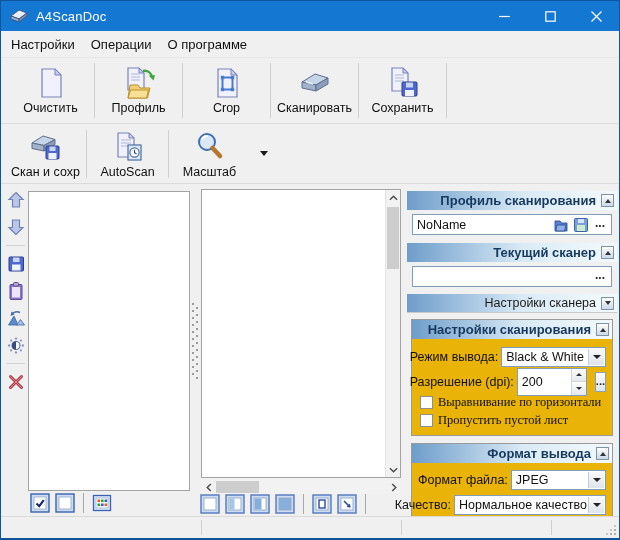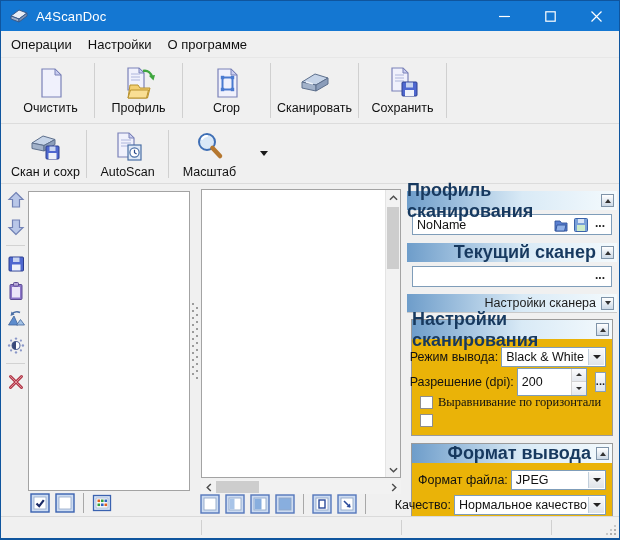--- a/index.html
+++ b/index.html
@@ -62,21 +62,21 @@
   
   .bl-icons { position:absolute; left:29px; top:492px; display:flex; align-items:center; gap:5px; }
   .view-icons { position:absolute; left:199px; top:493px; display:flex; align-items:center; gap:5px; }
   .strip-icon { width:20px; height:20px; }
   .vi-sep { width:1px; height:20px; background:#a8a8a8; margin:0 3px; }
 
   
   .sidebar { position:absolute; left:406px; top:188px; width:210px; }
   .sec-head { height:19px; background:linear-gradient(to right,#6e9dca,#d9eaf6 55%,#f4fafd);
               display:flex; align-items:center; justify-content:flex-end; gap:5px; padding-right:3px; }
-  .sec-title { font-weight:bold; font-size:18px; color:#17395f; }
+  .sec-title { font-weight:bold; font-size:13px; color:#17395f; }
   .sec-title.plain { font-weight:normal; font-size:12.5px; color:#1c1c1c; }
   .col-btn { width:13px; height:13px; flex:0 0 auto; border:1px solid #7e93a8;
              background:linear-gradient(#ffffff,#ccd9e6); display:flex; align-items:center; justify-content:center; }
   .tri-up   { width:0; height:0; border:3px solid transparent; border-bottom:4px solid #333; margin-top:-3px; }
   .tri-down { width:0; height:0; border:3px solid transparent; border-top:4px solid #333; margin-top:3px; }
 
   .input-row { display:flex; align-items:center; border:1px solid #7f9db9; background:#fff; height:21px; }
   .text-input { border:0; outline:0; flex:1; min-width:0; padding:0 4px;
                 font:12.5px "Liberation Sans", sans-serif; color:#111; background:transparent; }
   .mini-icon { width:16px; height:16px; margin:0 2px; flex:0 0 auto; }
@@ -135,22 +135,22 @@
       </div>
       <div class="wbtn">
         <svg width="11" height="11" viewBox="0 0 11 11">
             <path d="M0.5 0.5 L10.5 10.5 M10.5 0.5 L0.5 10.5" stroke="#fff" stroke-width="1.2"></path>
           </svg>
       </div>
     </div>
   </div>
 
   <div class="menubar">
+    <span class="menu-item">Настройки</span>
     <span class="menu-item">Операции</span>
-    <span class="menu-item">Настройки</span>
     <span class="menu-item">О программе</span>
   </div>
 
   <div class="toolbar1">
     <div class="tbtn">
       <svg viewBox="0 0 34 34">
         <path d="M8 3h13l6 6v22H8z" fill="#f0f1fc" stroke="#7b82b8" stroke-width="1.2"></path>
         <path d="M21 3l6 6h-6z" fill="#c9cdf0" stroke="#7b82b8"></path>
       </svg>
       <span class="tlabel">Очистить</span>
@@ -444,20 +444,21 @@
           </div>
         </div>
         <div class="more-btn">...</div>
       </div>
       <div class="cb-row">
         <div class="checkbox"></div>
         <span>Выравнивание по горизонтали</span>
       </div>
       <div class="cb-row">
         <div class="checkbox"></div>
+        <span>Пропустить пустой лист</span>
       </div>
     </div>
 
     <div class="group" style="margin:7px 4px 0; padding-bottom:8px;">
       <div class="sec-head">
         <span class="sec-title">Формат вывода</span>
         <div class="col-btn">
             <div class="tri-up"></div>
           </div>
       </div>

